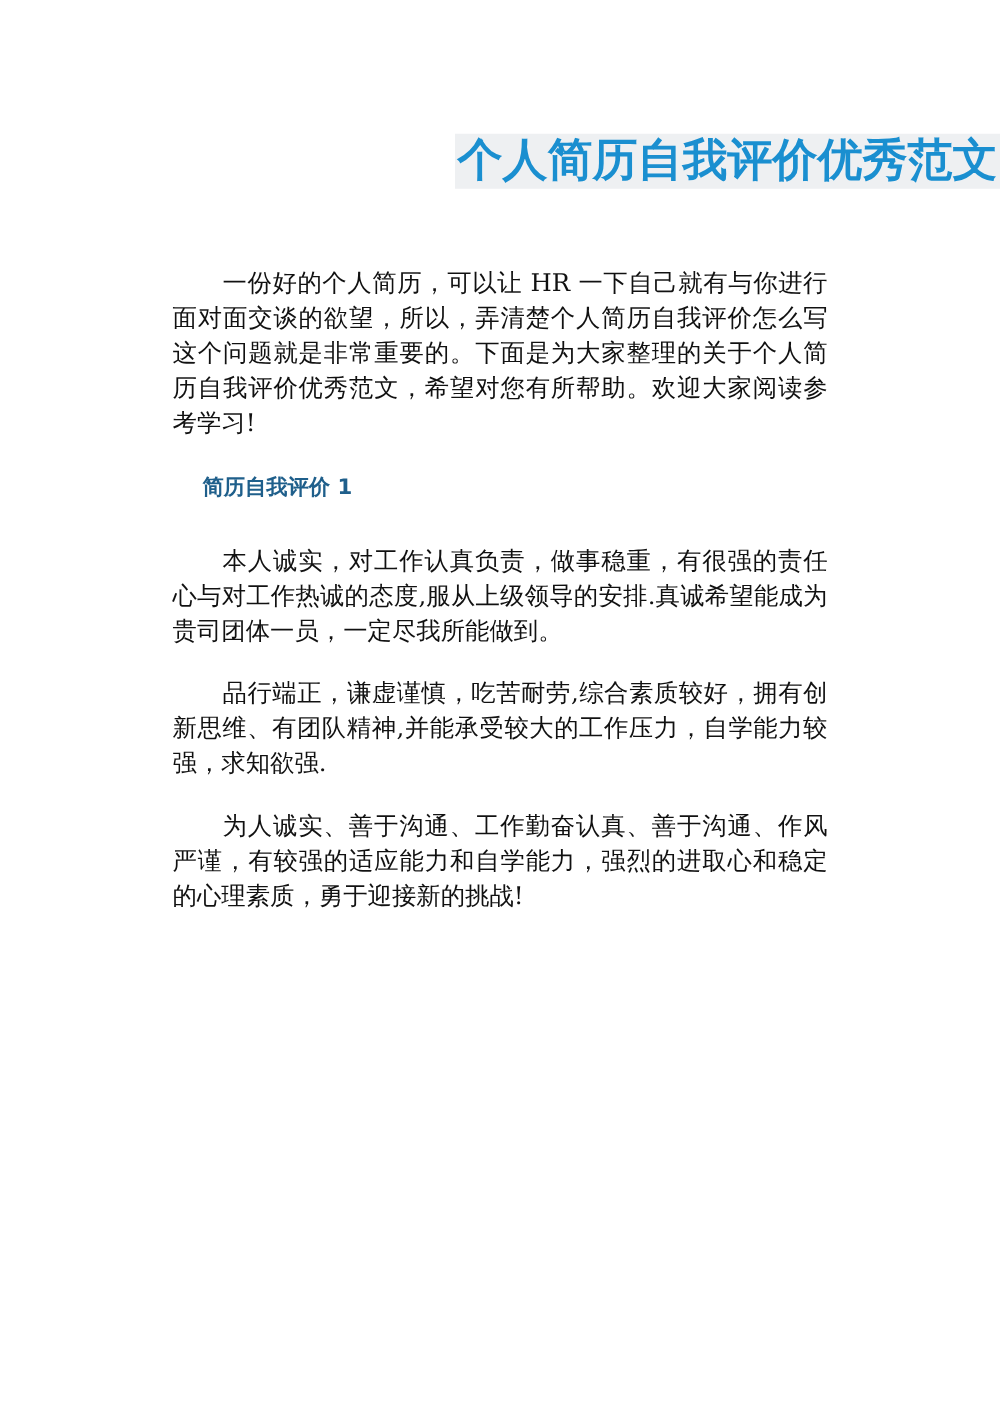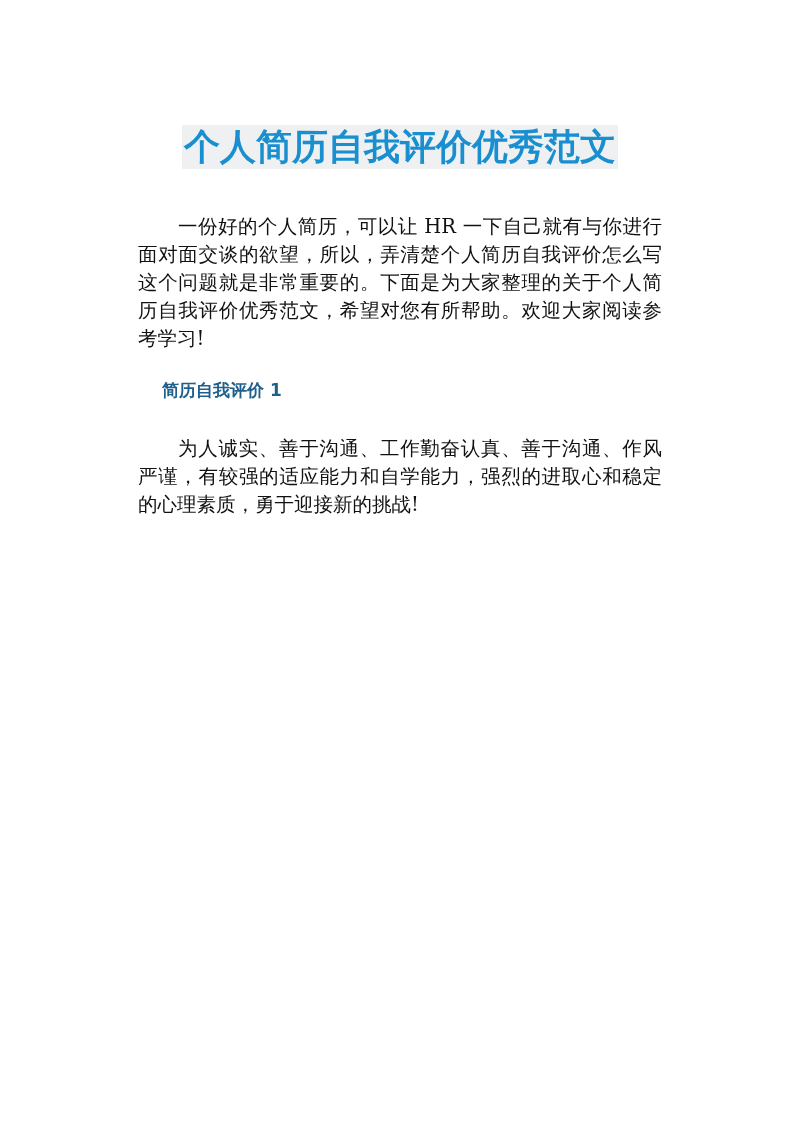--- a/index.html
+++ b/index.html
@@ -19,22 +19,21 @@
       position: absolute;
       left: 0; top: 0;
       width: 800px;
       height: 1132px;
     }
     .title-wrap {
       position: absolute;
       top: 107px;
       left: 0;
       width: 800px;
-      text-align: center;
-      margin-top: 18px;
+      text-align: right;
     }
     .title {
       display: inline-block;
       background: #eef0f2;
       color: #1a8fd0;
       font-family: "DejaVu Sans", "Liberation Sans", sans-serif;
       font-weight: bold;
       font-size: 36px;
       line-height: 44px;
       padding: 0 2px;
@@ -69,16 +68,18 @@
 
 <div class="page">
   <div class="title-wrap">
     <span class="title">个人简历自我评价优秀范文</span>
   </div>
 
   <div class="content">
     <p class="para">一份好的个人简历，可以让 HR 一下自己就有与你进行面对面交谈的欲望，所以，弄清楚个人简历自我评价怎么写这个问题就是非常重要的。下面是为大家整理的关于个人简历自我评价优秀范文，希望对您有所帮助。欢迎大家阅读参考学习!</p>
 
     <div class="heading">简历自我评价 1</div>
+    <p class="para">本人诚实，对工作认真负责，做事稳重，有很强的责任心与对工作热诚的态度,服从上级领导的安排.真诚希望能成为贵司团体一员，一定尽我所能做到。</p>
+    <p class="para">品行端正，谦虚谨慎，吃苦耐劳,综合素质较好，拥有创新思维、有团队精神,并能承受较大的工作压力，自学能力较强，求知欲强.</p>
     <p class="para">为人诚实、善于沟通、工作勤奋认真、善于沟通、作风严谨，有较强的适应能力和自学能力，强烈的进取心和稳定的心理素质，勇于迎接新的挑战!</p>
 
   </div>
 </div>
 
 </body></html>

